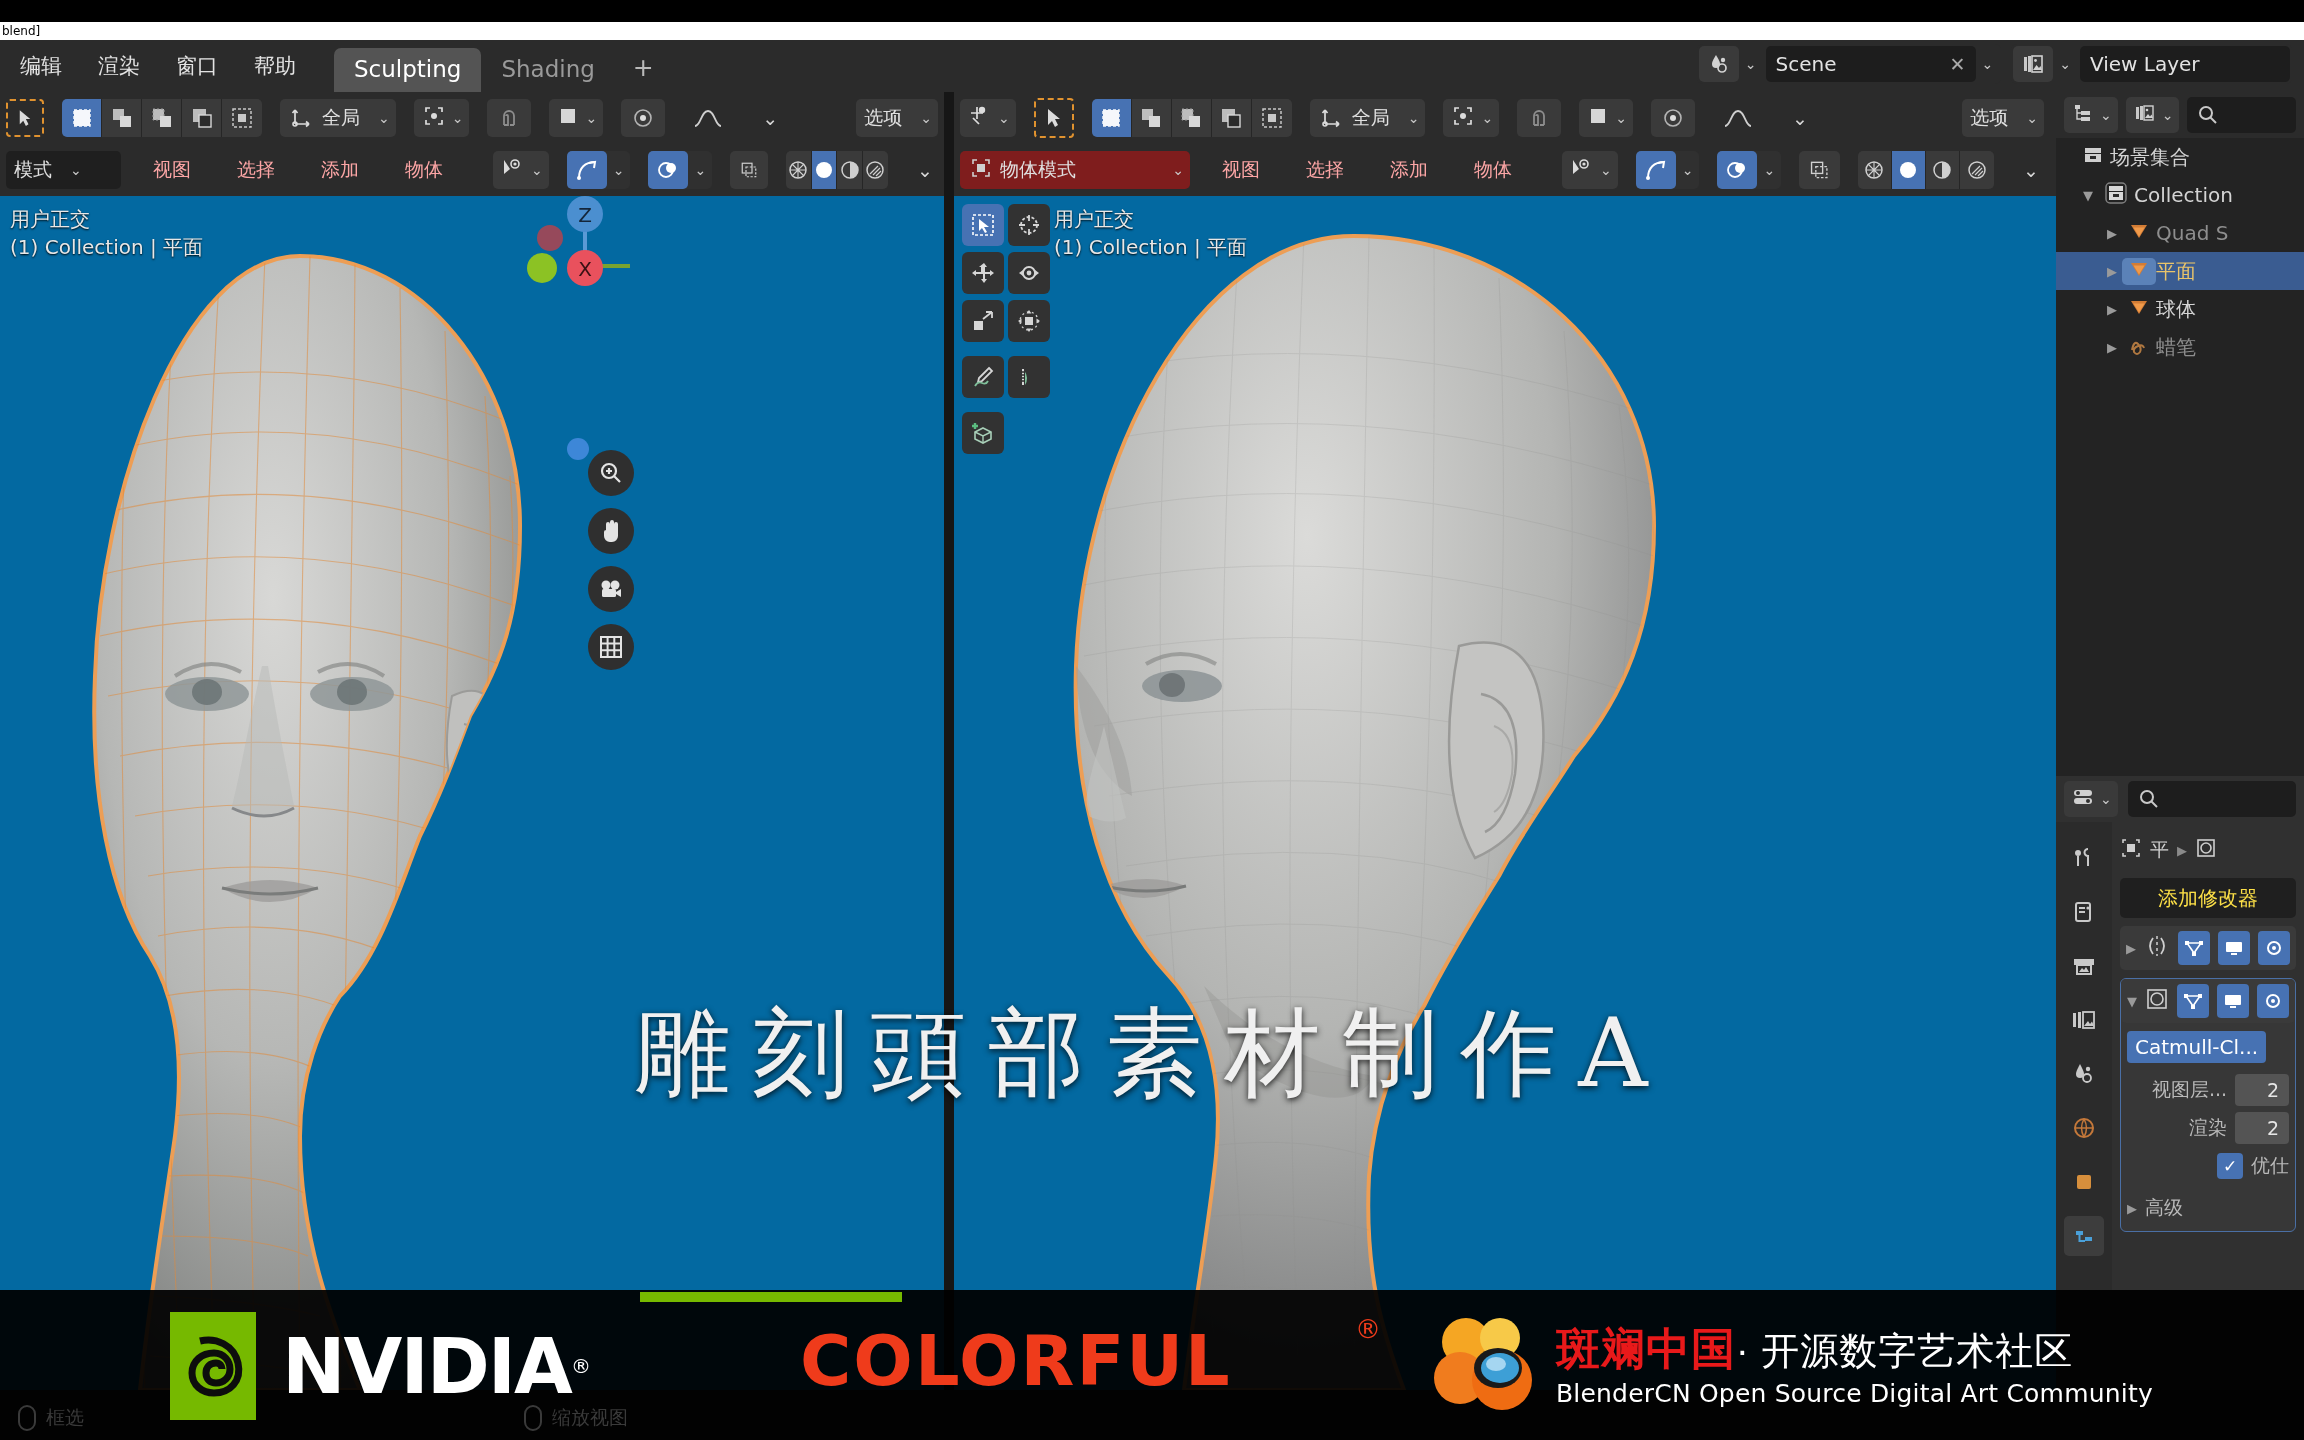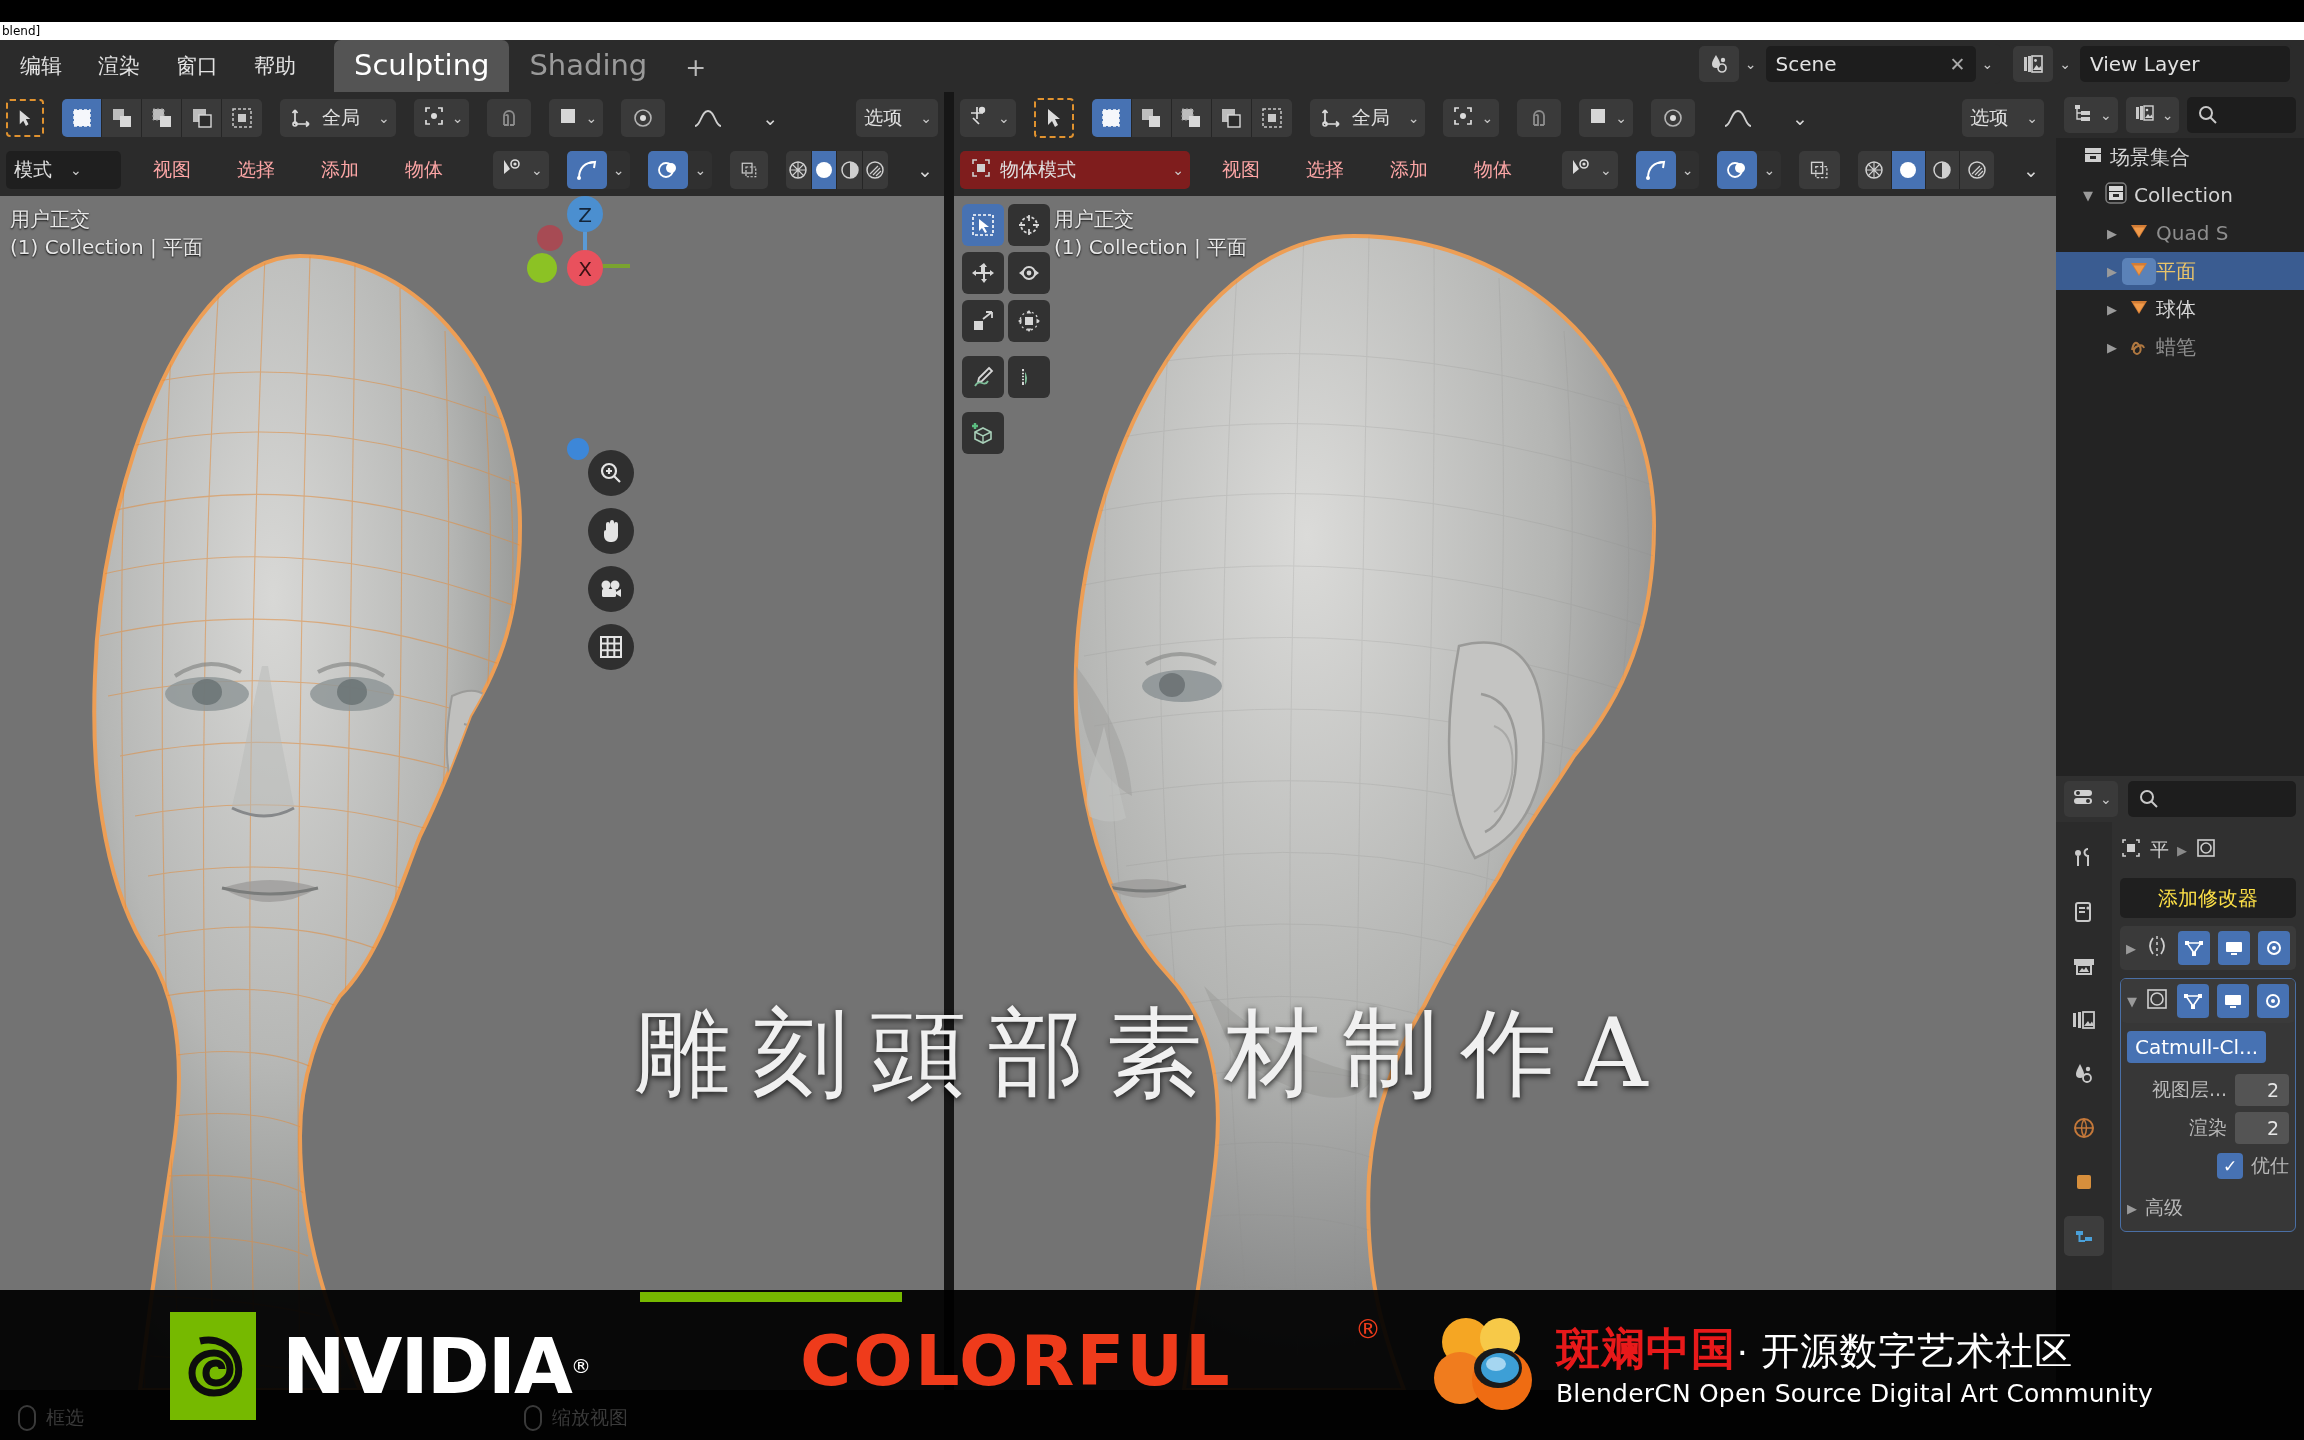--- a/index.html
+++ b/index.html
@@ -23,21 +23,21 @@
   .menubar {
     position:absolute; left:0; top:40px; width:2304px; height:52px;
     background:#2b2b2b; display:flex; align-items:center;
   }
   .menu-item {
     color:#e3e3e3; font-size:21px; padding:4px 16px; margin-left:4px;
     border-radius:4px; white-space:nowrap;
   }
   .ws-tabs { display:flex; align-items:flex-end; height:52px; margin-left:22px; }
   .ws-tab {
-    font-size:29px; padding:8px 20px 10px 20px; color:#9a9a9a;
+    font-size:23px; padding:8px 20px 10px 20px; color:#9a9a9a;
     border-radius:7px 7px 0 0; background:transparent; white-space:nowrap;
   }
   .ws-tab.active { background:#545454; color:#ffffff; }
   .ws-add { font-size:25px; color:#b9b9b9; padding:6px 18px 10px 18px; }
 
   .scene-block {
     position:absolute; right:12px; top:44px; display:flex; align-items:center; gap:10px;
   }
   .pill {
     display:flex; align-items:center; background:#2b2b2b; border-radius:6px;
@@ -72,21 +72,21 @@
     width:40px; height:38px; display:flex; align-items:center; justify-content:center;
     background:#3a3a3a; border-right:1px solid #262626;
   }
   .grp > .seg.on { background:#4772b3; }
   .grp > .seg:last-child { border-right:none; }
   .dd { display:flex; align-items:center; background:#3a3a3a; border-radius:5px; height:38px; }
   .dd .lbl { color:#e0e0e0; font-size:19px; padding:0 12px 0 8px; white-space:nowrap; }
   .menu-txt { color:#fca5a5; font-size:19px; padding:0 14px; white-space:nowrap; }
 
   
-  .viewport { position:absolute; background:#737373; overflow:hidden; }
+  .viewport { position:absolute; background:#0369a1; overflow:hidden; }
   .vp-text { position:absolute; color:#e8e8e8; font-size:20px; text-shadow:0 1px 2px #000; }
 
   .tools-col {
     position:absolute; left:8px; top:8px; display:flex; flex-direction:column; gap:6px;
   }
   .tools-row { display:flex; gap:4px; }
   .tool {
     width:42px; height:42px; border-radius:6px; background:#323232;
     display:flex; align-items:center; justify-content:center; color:#d6d6d6;
   }

